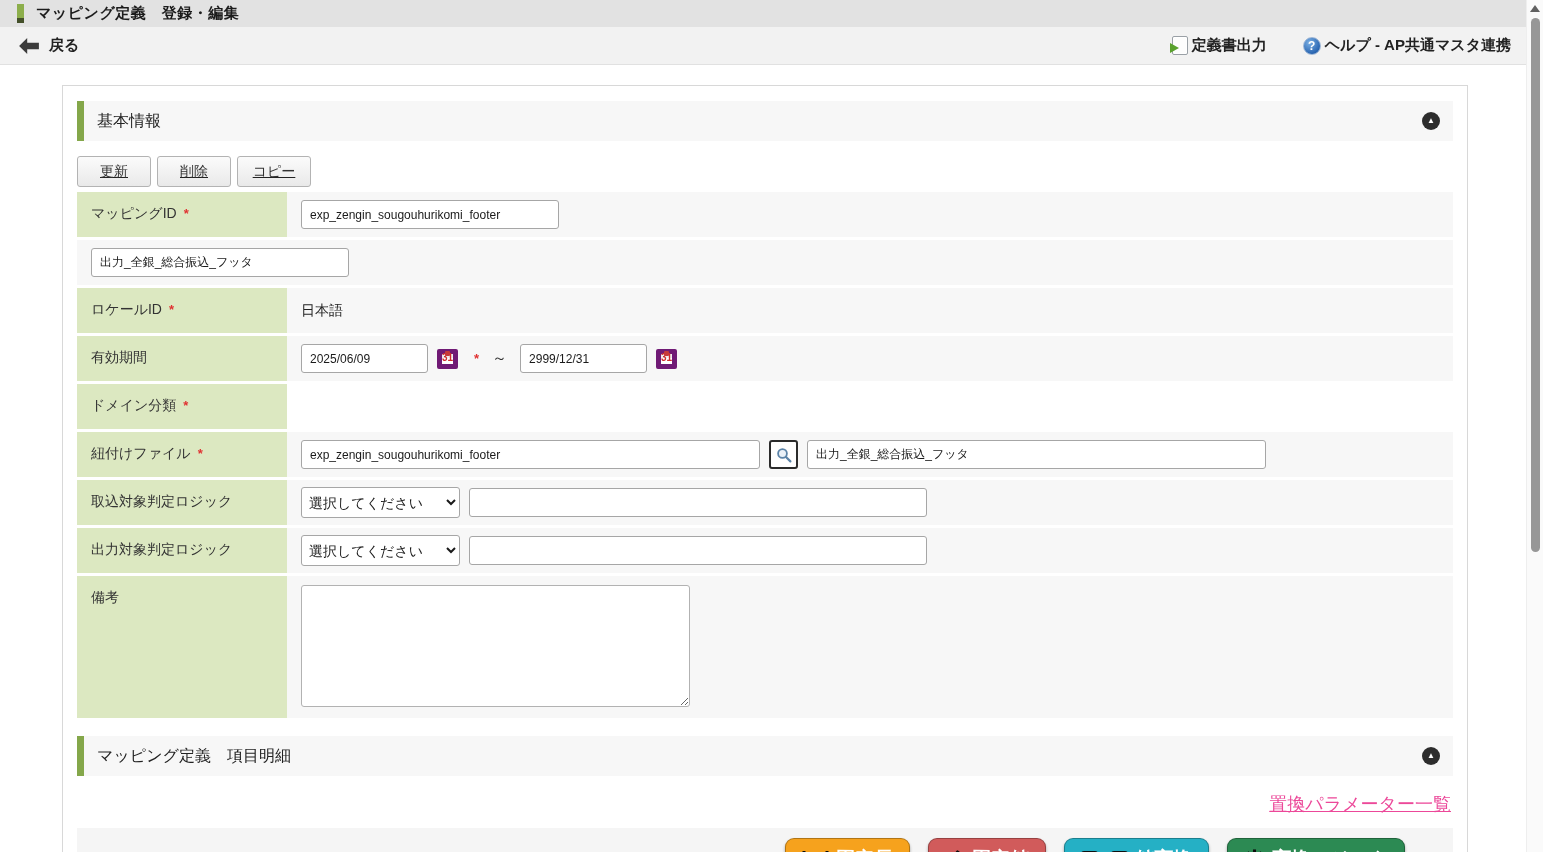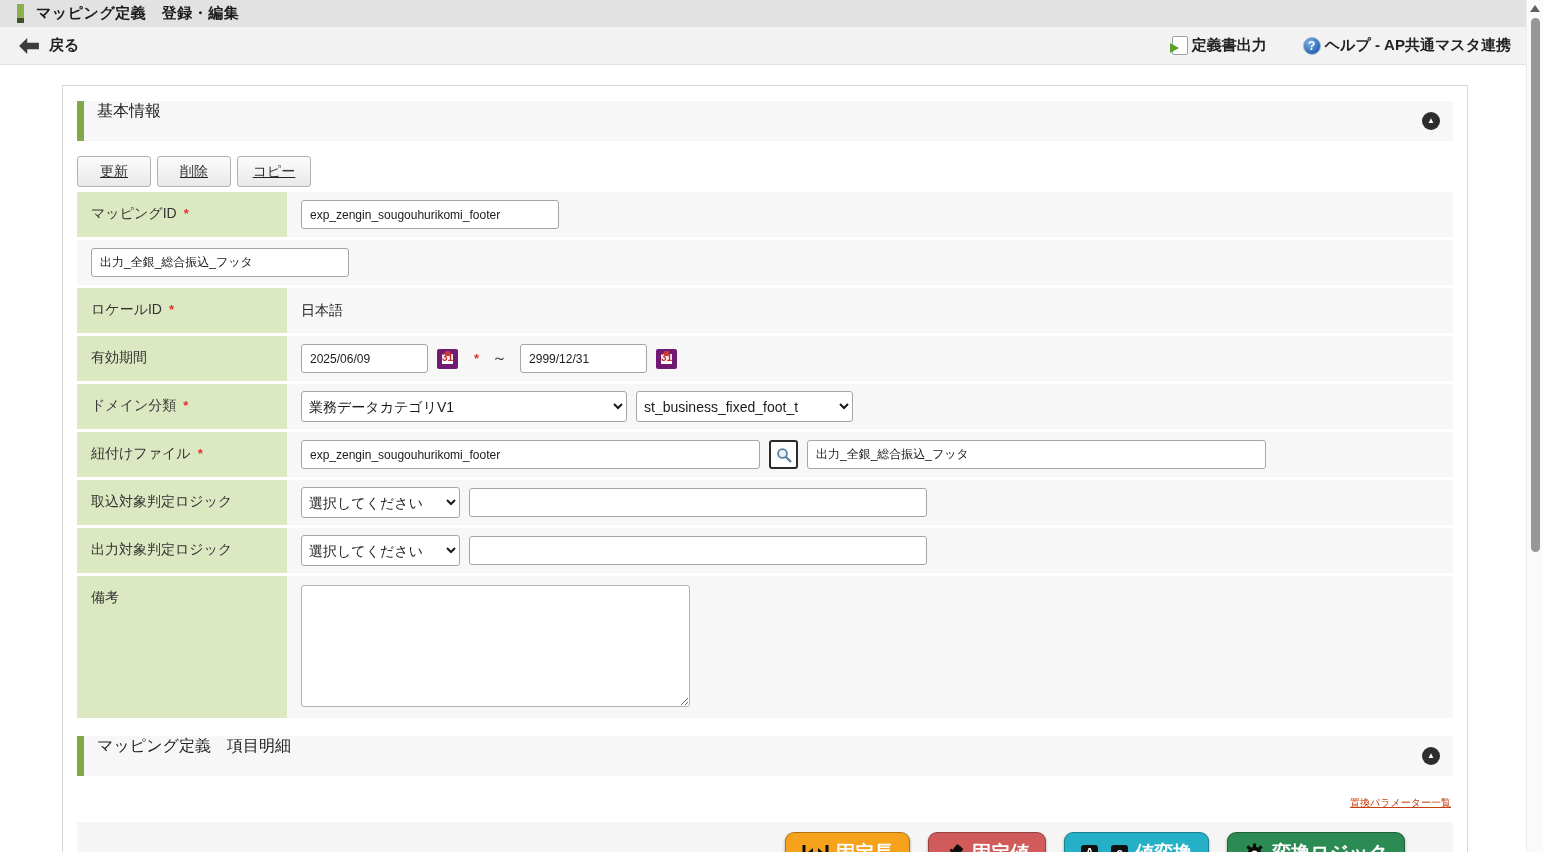--- a/index.html
+++ b/index.html
@@ -23,21 +23,21 @@
   .doc-icon::after { content:''; position:absolute; left:-3px; bottom:1px; width:0; height:0;
     border-left:9px solid #5aa12d; border-top:5px solid transparent; border-bottom:5px solid transparent; }
   .help-icon { width:18px; height:18px; border-radius:50%; color:#fff; font-size:12px; font-weight:bold;
     display:flex; align-items:center; justify-content:center;
     background:radial-gradient(circle at 35% 30%, #7cb0e4, #2a66b2 70%, #174e92); border:1px solid #9db6d6; }
 
   
   .container { position:absolute; left:62px; top:85px; width:1406px; height:920px;
     background:#fff; border:1px solid #d8d8d8; padding:15px 14px 0 14px; }
 
-  .sec-header { height:40px; background:#f7f7f7; display:flex; position:relative; }
+  .sec-header { height:40px; background:#f7f7f7; display:flex; align-items:center; position:relative; }
   .sec-bar { width:7px; height:40px; background:#84a74a; }
   .sec-title { margin-left:13px; font-size:16px; color:#222; }
   .collapse-btn { position:absolute; right:13px; top:11px; width:18px; height:18px; border-radius:50%;
     background:#2d2d2d; color:#fff; display:flex; align-items:center; justify-content:center;
     font-size:8px; line-height:1; cursor:pointer; }
 
   .actions { display:flex; gap:6px; margin:15px 0 5px 0;text-decoration:underline; }
   .btn-gray { min-width:74px; height:31px; padding:0 14px; font-size:14px; color:#333;
     background:linear-gradient(#fbfbfb,#e9e9e9); border:1px solid #b3b3b3; border-radius:3px; cursor:pointer;
     font-family:inherit; }
@@ -68,21 +68,21 @@
     display:flex; align-items:center; justify-content:center; cursor:pointer; }
 
   .fvalue.remarks { align-items:flex-start; padding-top:9px; min-height:142px; }
   .flabel.remarks { min-height:142px; }
   .ta { width:389px; height:122px; border:1px solid #b2b2b2; border-radius:3px; resize:both;
     font-family:inherit; font-size:14px; padding:5px 8px; }
 
   
   .detail-gap { height:15px; }
   .link-row { text-align:right; padding:16px 2px 12px 0; }
-  .replace-link { color:#c2410c; font-size:10px; text-decoration:underline; cursor:pointer; }
+  .replace-link { color:#ec4899; font-size:18px; text-decoration:underline; cursor:pointer; }
   .legend-band { background:#f5f5f5; height:62px; display:flex; align-items:center;
     justify-content:flex-end; gap:18px; padding-right:48px; }
   .legend-btn { height:43px; border-radius:9px; border:1px solid rgba(0,0,0,.28);
     color:#fff; font-size:19px; font-weight:bold; display:flex; align-items:center; gap:7px;
     padding:0 16px; cursor:pointer; box-shadow:0 2px 3px rgba(0,0,0,.35); font-family:inherit; }
   .vc-box { width:17px; height:17px; background:#101010; color:#fff; border-radius:3px;
     font-size:12px; font-weight:bold; display:flex; align-items:center; justify-content:center; }
   .vc-arrow { color:#101010; font-size:10px; margin:0 -3px; }
 
   
@@ -168,28 +168,20 @@
       <span class="req">*</span>
       <span class="tilde">～</span>
       <input class="tin w-date" type="text" value="2999/12/31" style="">
       <span class="cal-icon">31</span>
     </div>
   </div>
 
   <div class="frow">
     <div class="flabel">
       <span>ドメイン分類</span><span class="req">*</span>
-    </div>
-    <div class="fvalue">
-      <select class="sel w-cat1">
-        <option>業務データカテゴリV1</option>
-      </select>
-      <select class="sel w-cat2">
-        <option>st_business_fixed_foot_t</option>
-      </select>
     </div>
   </div>
 
   <div class="frow">
     <div class="flabel">
       <span>紐付けファイル</span><span class="req">*</span>
     </div>
     <div class="fvalue">
       <input class="tin w-file" type="text" value="exp_zengin_sougouhurikomi_footer" style="">
       <span class="mag-btn">

